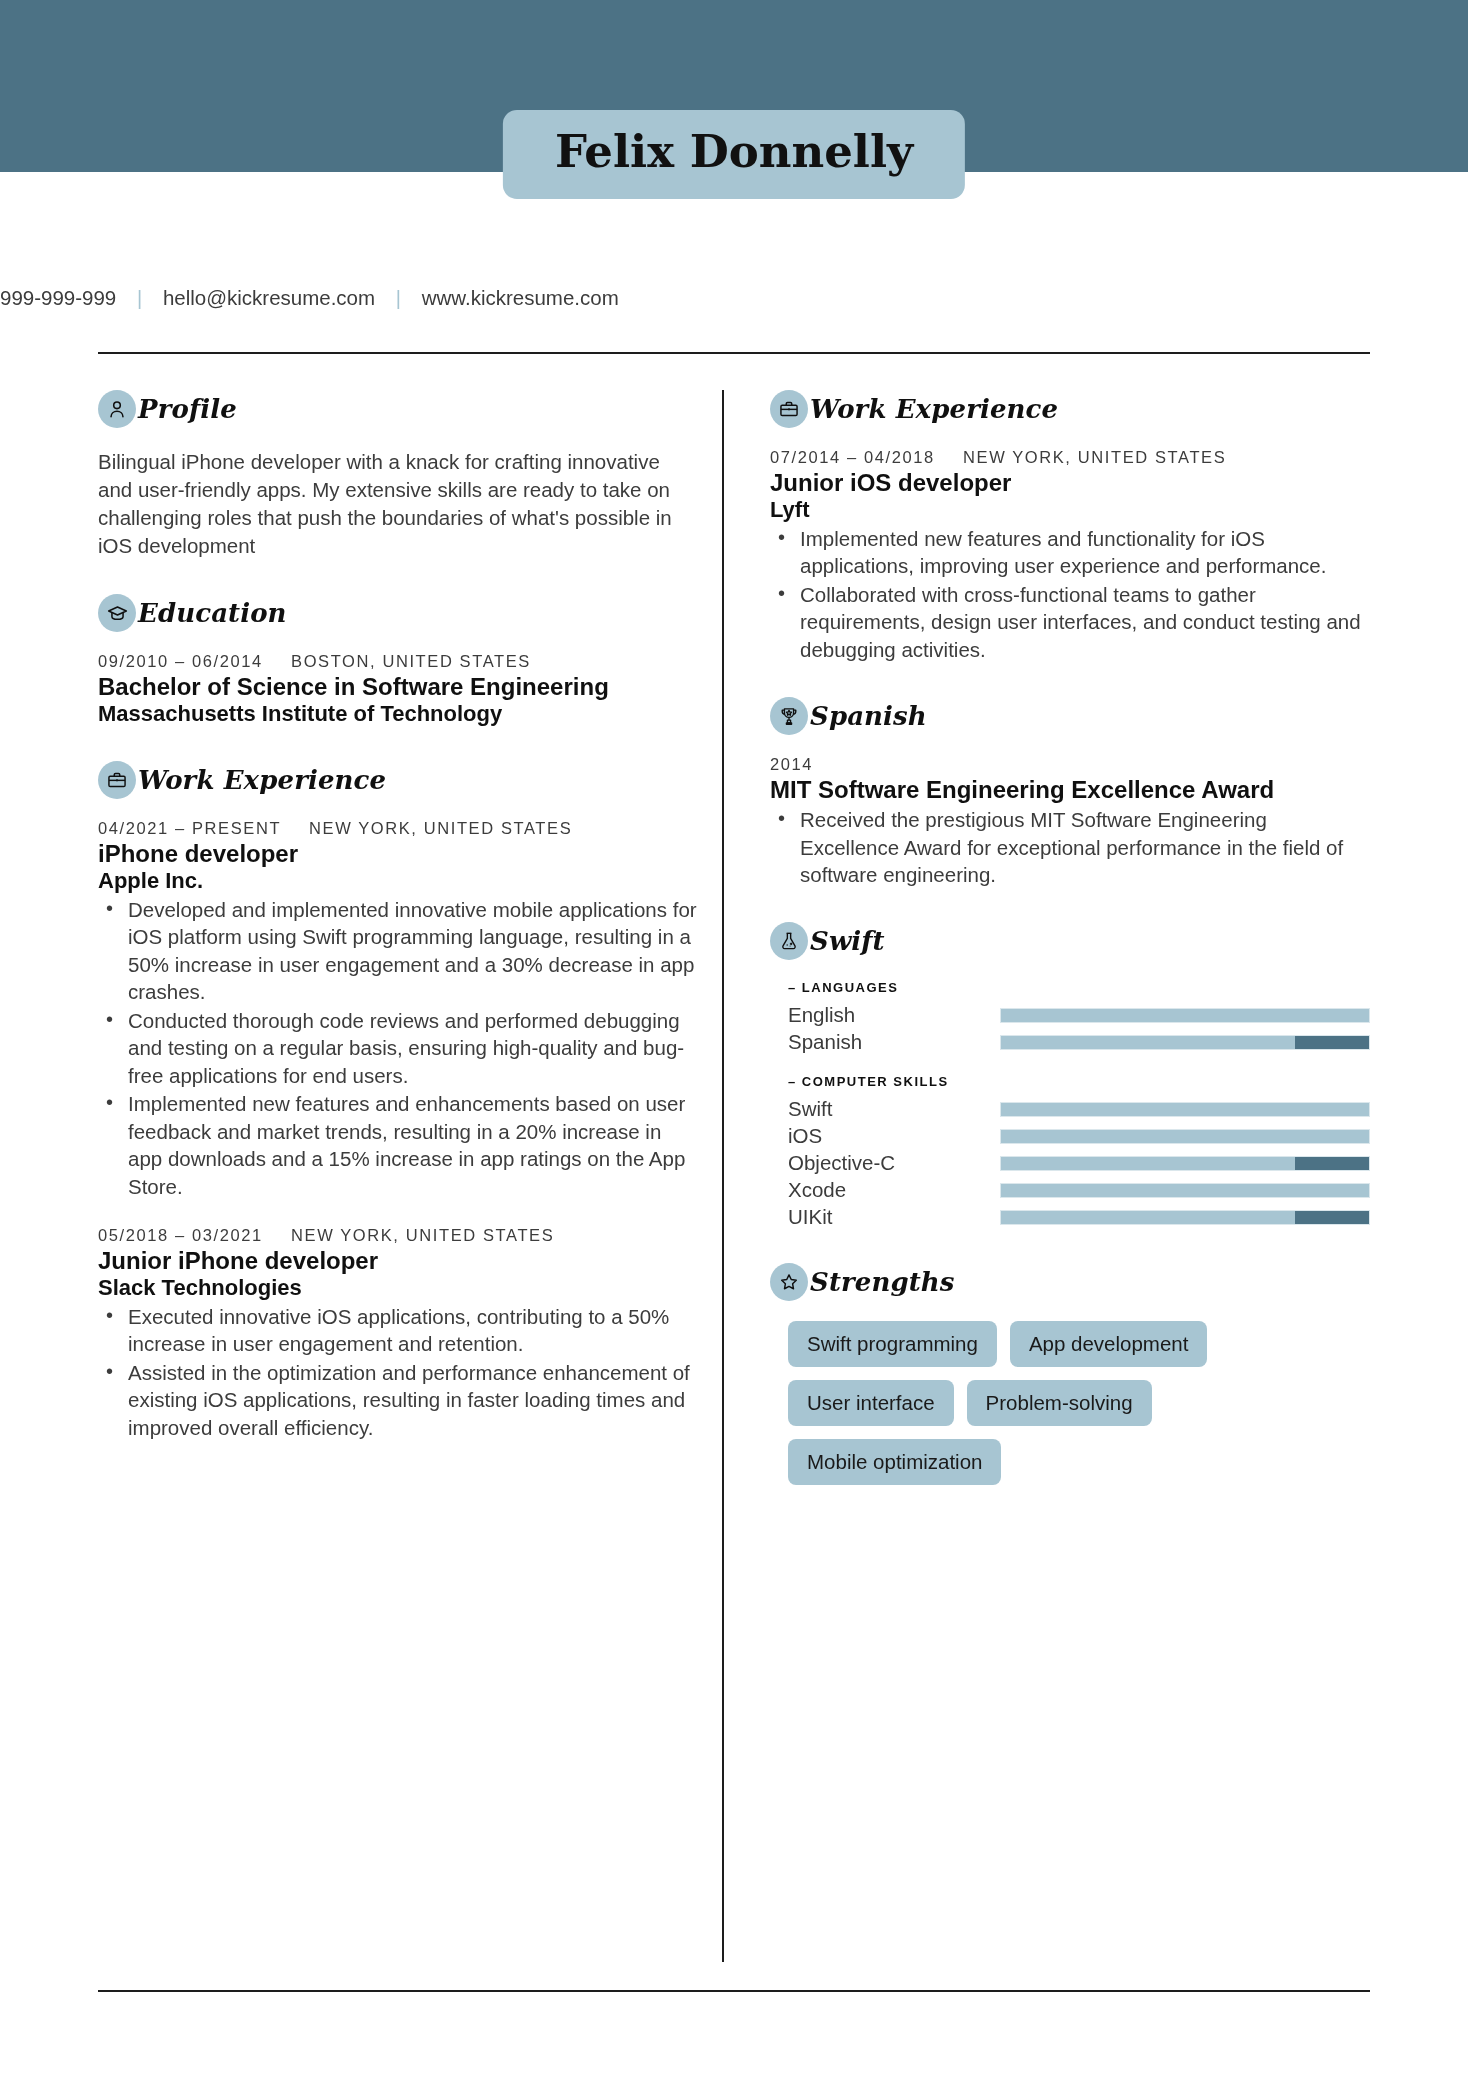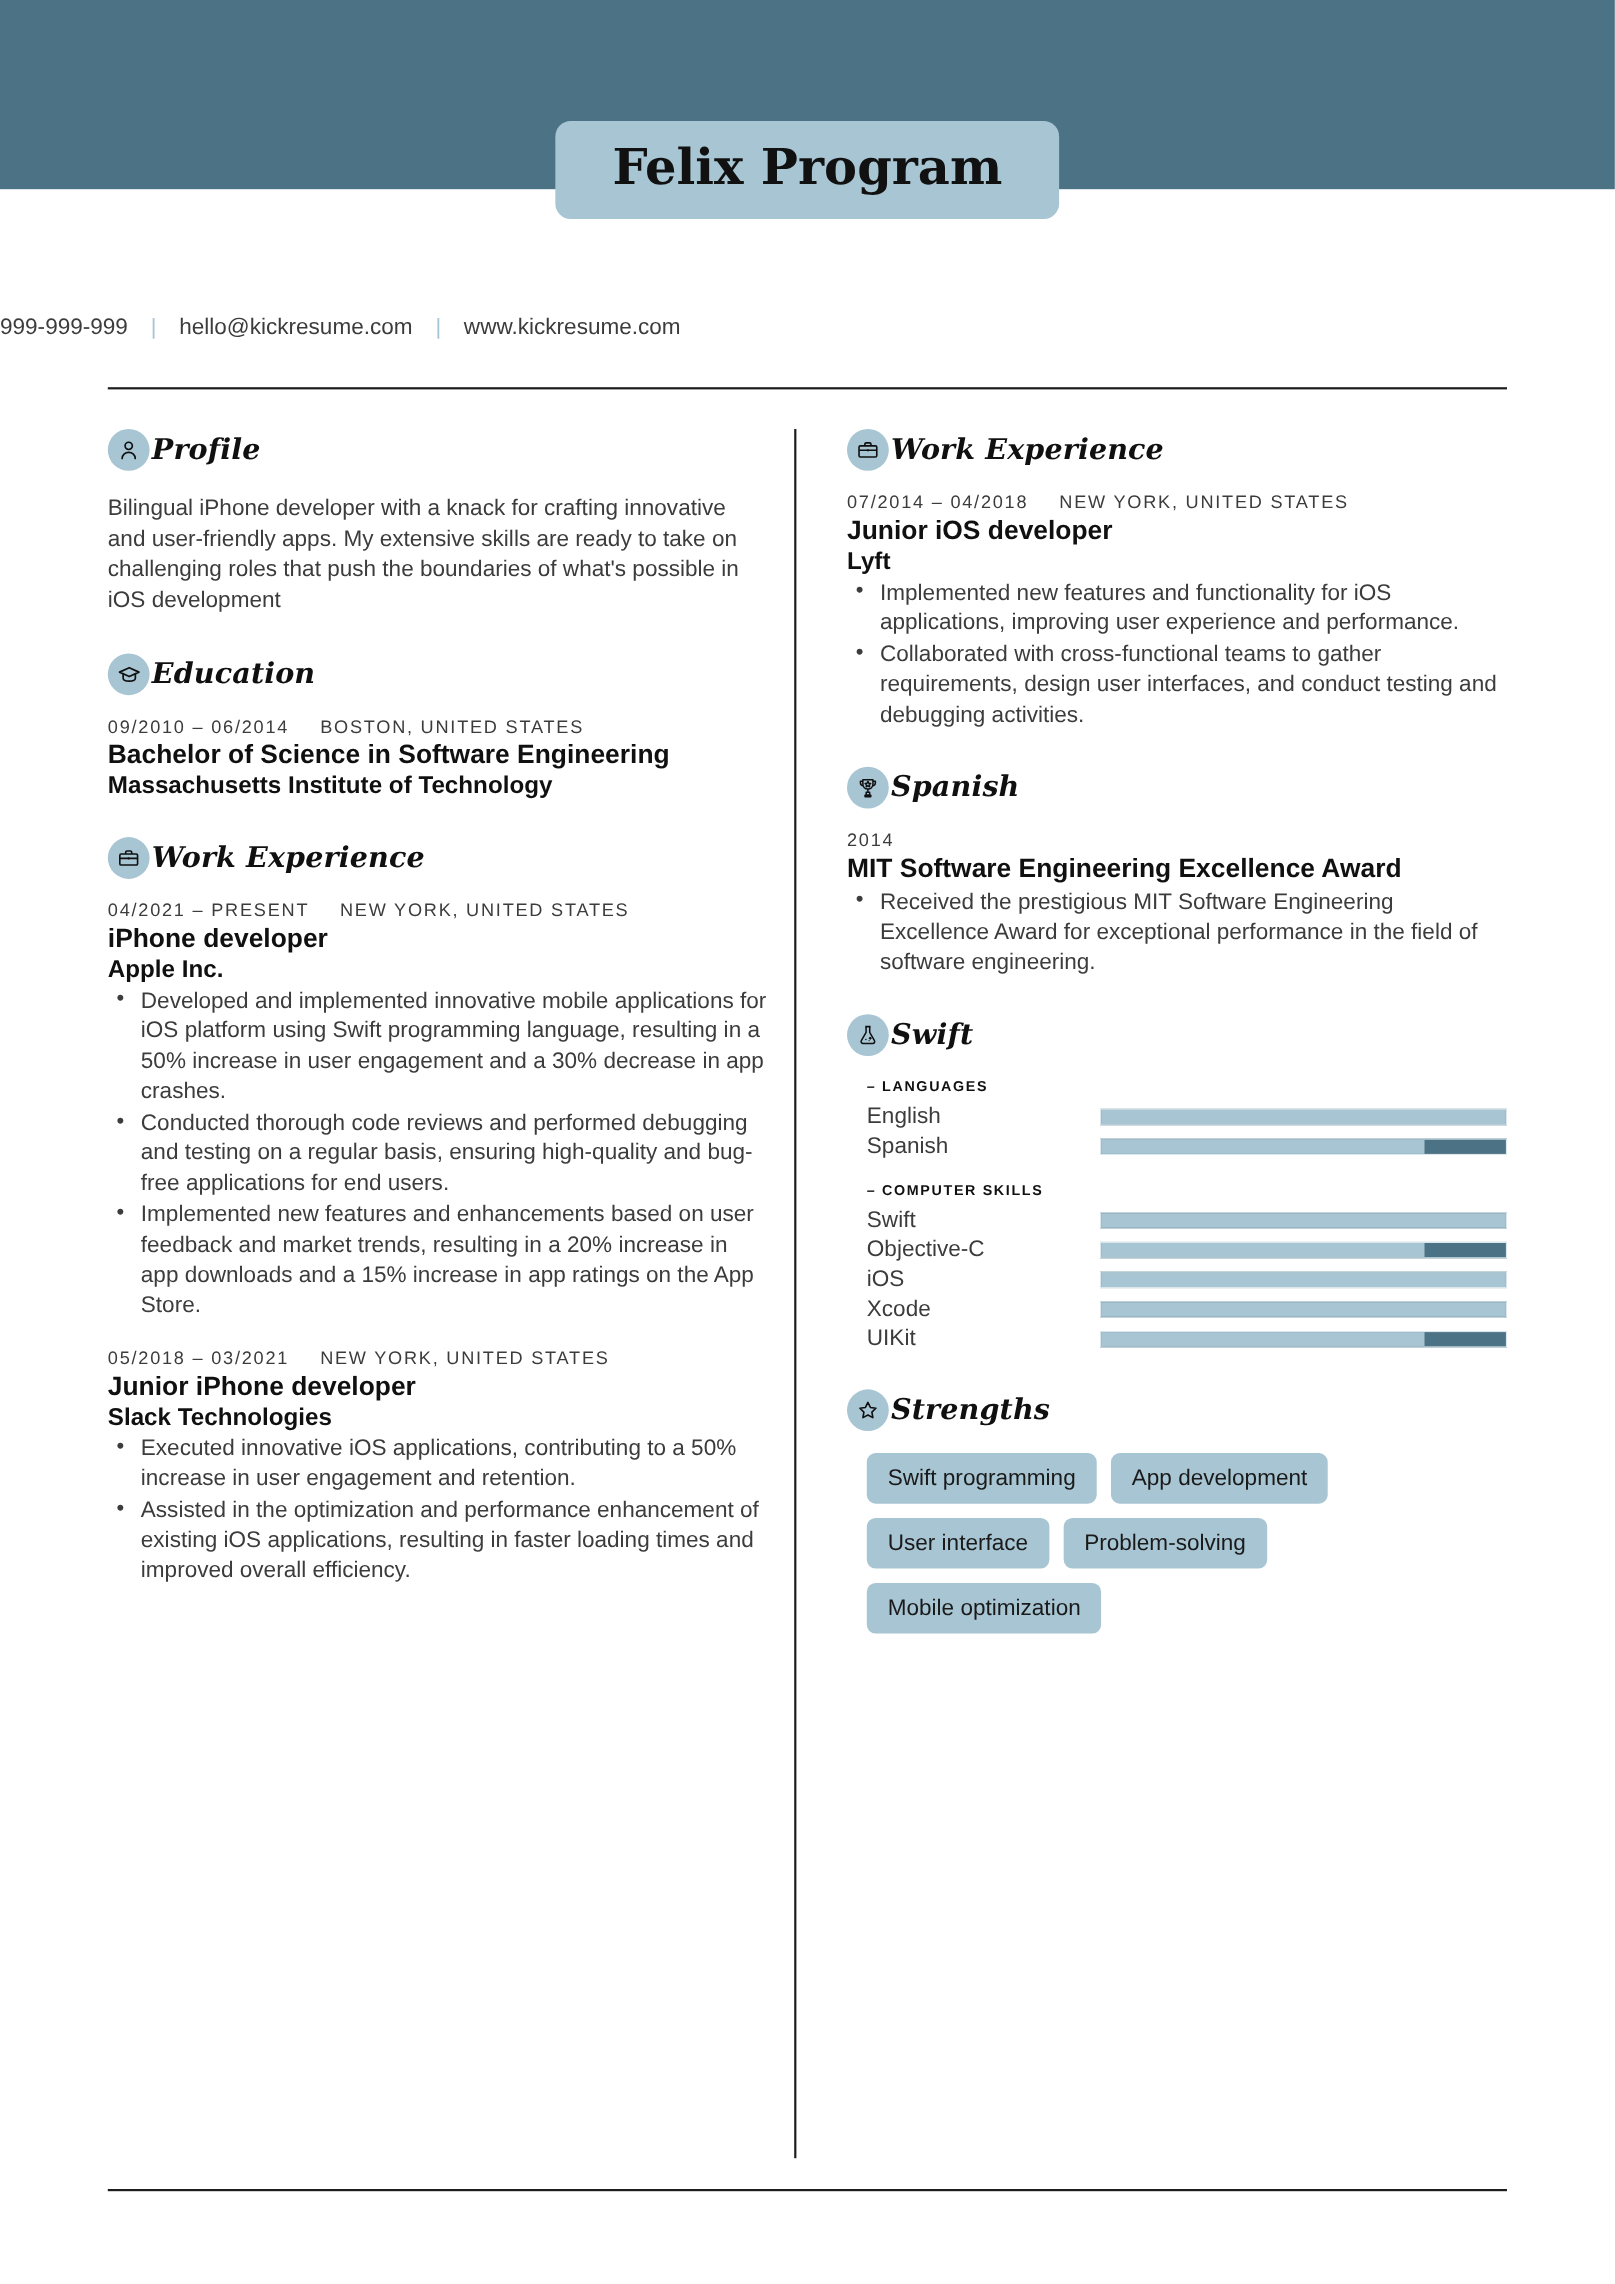--- a/index.html
+++ b/index.html
@@ -238,21 +238,21 @@
     white-space: nowrap;
     text-align: center;
   }
 </style>
 </head>
 <body>
 
 <div class="header-band"></div>
 
 <div class="name-badge">
-  <div class="name-text">Felix Program</div>
+  <div class="name-text">Felix Donnelly</div>
 </div>
 
 <div class="contact-row">
   <span>999-999-999</span>
   <span class="contact-sep">|</span>
   <span>hello@kickresume.com</span>
   <span class="contact-sep">|</span>
   <span>www.kickresume.com</span>
 </div>
 
@@ -429,29 +429,29 @@
 
       <div class="skill-group">
         <div class="skill-group-label">– COMPUTER SKILLS</div>
         <div class="skill-row">
           <span class="skill-name">Swift</span>
           <span class="skill-bar">
             <span class="skill-fill" style="width: 100%;"></span>
           </span>
         </div>
         <div class="skill-row">
+          <span class="skill-name">iOS</span>
+          <span class="skill-bar">
+            <span class="skill-fill" style="width: 100%;"></span>
+          </span>
+        </div>
+        <div class="skill-row">
           <span class="skill-name">Objective-C</span>
           <span class="skill-bar">
             <span class="skill-fill" style="width: 80%;"></span>
-          </span>
-        </div>
-        <div class="skill-row">
-          <span class="skill-name">iOS</span>
-          <span class="skill-bar">
-            <span class="skill-fill" style="width: 100%;"></span>
           </span>
         </div>
         <div class="skill-row">
           <span class="skill-name">Xcode</span>
           <span class="skill-bar">
             <span class="skill-fill" style="width: 100%;"></span>
           </span>
         </div>
         <div class="skill-row">
           <span class="skill-name">UIKit</span>

